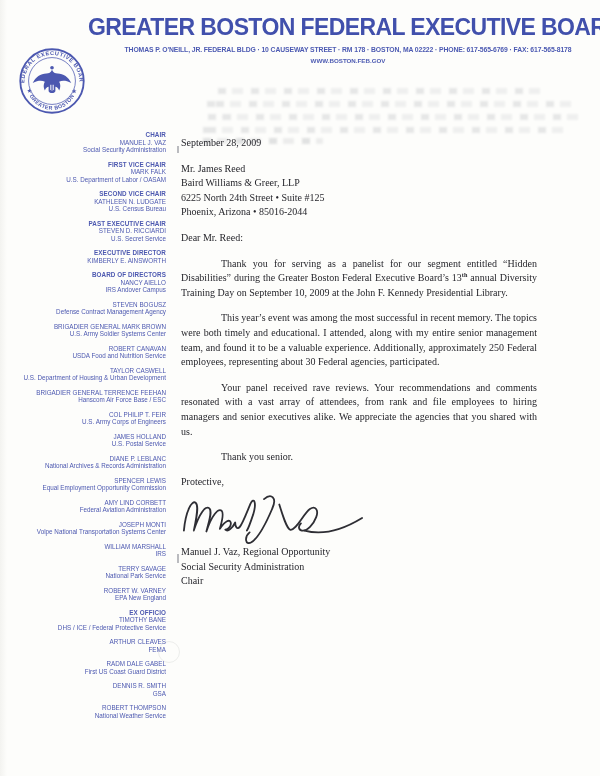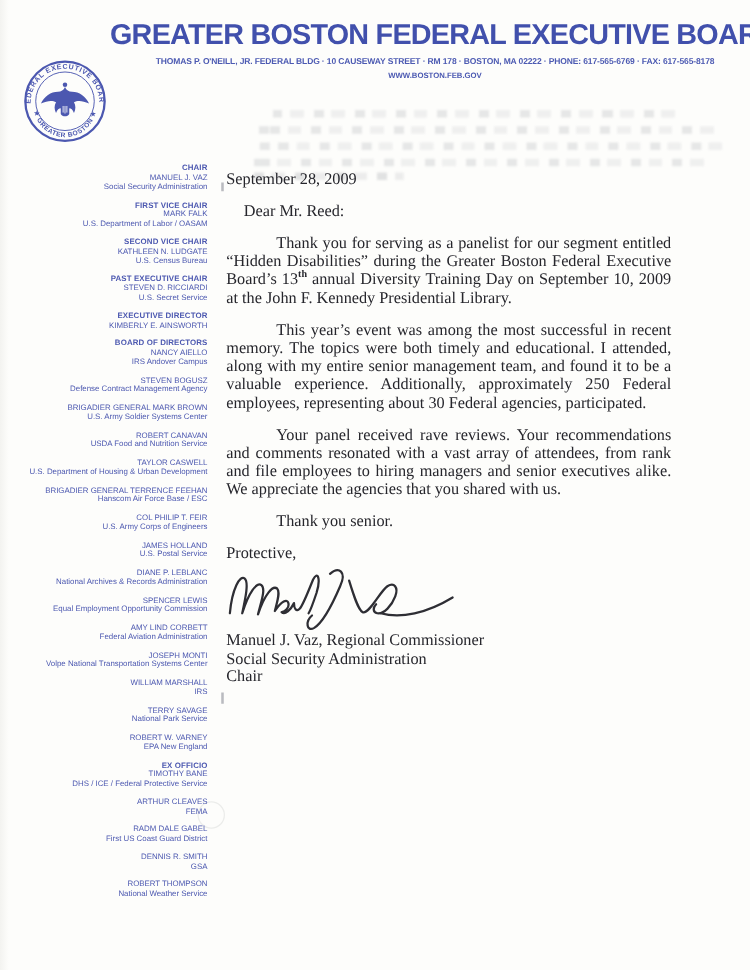--- a/index.html
+++ b/index.html
@@ -77,28 +77,28 @@
   }
   .sb-group{margin-bottom:7px;}
   .sb-head{font-weight:bold;letter-spacing:.1px;}
   .sb-name{}
   .sb-org{}
 
   
   .letter{
     position:absolute;left:181px;top:136px;width:356px;
     font-family:"Liberation Serif",serif;
-    font-size:13px;
+    font-size:10px;
     line-height:14.6px;
     color:#26262c;
   }
   .letter .date{margin:0 0 11px 0;}
   .recipient div{margin:0;}
   .recipient{margin:0 0 11px 0;}
-  .salutation{margin:0 0 11px 14px;}
+  .salutation{margin:0 0 11px 0;}
   .letter p.body-par{
     margin:0 0 11px 0;
     text-indent:40px;
     text-align:justify;
   }
   .letter p.body-par sup{font-size:.62em;line-height:0;font-weight:bold;}
   .closing-line{margin:0 0 10px 0;text-indent:40px;}
   .valediction{margin:0 0 2px 0;}
   .signature{
     display:block;
@@ -261,38 +261,44 @@
         <div class="sb-org">GSA</div>
       </div>
       <div class="sb-group">
         <div class="sb-name">ROBERT THOMPSON</div>
         <div class="sb-org">National Weather Service</div>
       </div>
     </div>
 
   <div class="letter">
     <div class="date">September 28, 2009</div>
+    <div class="recipient">
+        <div class="">Mr. James Reed</div>
+        <div class="">Baird Williams &amp; Greer, LLP</div>
+        <div class="">6225 North 24th Street • Suite #125</div>
+        <div class="">Phoenix, Arizona • 85016-2044</div>
+      </div>
     <div class="salutation">Dear Mr. Reed:</div>
     <div id="paras">
         <p class="body-par">Thank you for serving as a panelist for our segment entitled “Hidden Disabilities” during the Greater Boston Federal Executive Board’s 13<sup>th</sup> annual Diversity Training Day on September 10, 2009 at the John F. Kennedy Presidential Library.</p>
         <p class="body-par">This year’s event was among the most successful in recent memory.  The topics were both timely and educational.  I attended, along with my entire senior management team, and found it to be a valuable experience.  Additionally, approximately 250 Federal employees, representing about 30 Federal agencies, participated.</p>
         <p class="body-par">Your panel received rave reviews.  Your recommendations and comments resonated with a vast array of attendees, from rank and file employees to hiring managers and senior executives alike.  We appreciate the agencies that you shared with us.</p>
       </div>
     <div class="closing-line">Thank you senior.</div>
     <div class="valediction">Protective,</div>
 
     <svg class="signature" viewBox="0 0 210 60" role="img" aria-label="Manuel J Vaz">
       <g fill="none" stroke="#2e2e34" stroke-width="2" stroke-linecap="round" stroke-linejoin="round">
         <path d="M6,44 C8,22 15,10 19,13 C23,16 20,30 17,44 C23,25 30,16 34,19 C38,22 34,33 31,45 C37,27 44,19 48,22 C51,25 48,34 46,42 C52,33 57,31 58,35 C59,39 55,43 52,43 C55,46 60,41 63,35 C63,40 65,43 68,40 C71,37 75,26 80,14 C84,6 87,13 83,26 C80,35 78,41 76,44"></path>
         <path d="M95,9 C103,2 110,7 104,20 C98,34 89,52 81,57 C74,61 73,51 79,46"></path>
         <path d="M112,15 C116,28 120,41 124,43 C130,45 139,25 146,20 C152,16 156,21 153,29 C150,37 143,45 137,44 C133,43 133,39 136,36"></path>
         <path d="M140,44 C158,49 181,44 204,30"></path>
       </g>
     </svg>
 
     <div class="signer">
-        <div class="">Manuel J. Vaz, Regional Commissioner</div>
+        <div class="">Manuel J. Vaz, Regional Opportunity</div>
         <div class="">Social Security Administration</div>
         <div class="">Chair</div>
       </div>
   </div>
 
 </div>
 
 </body></html>

